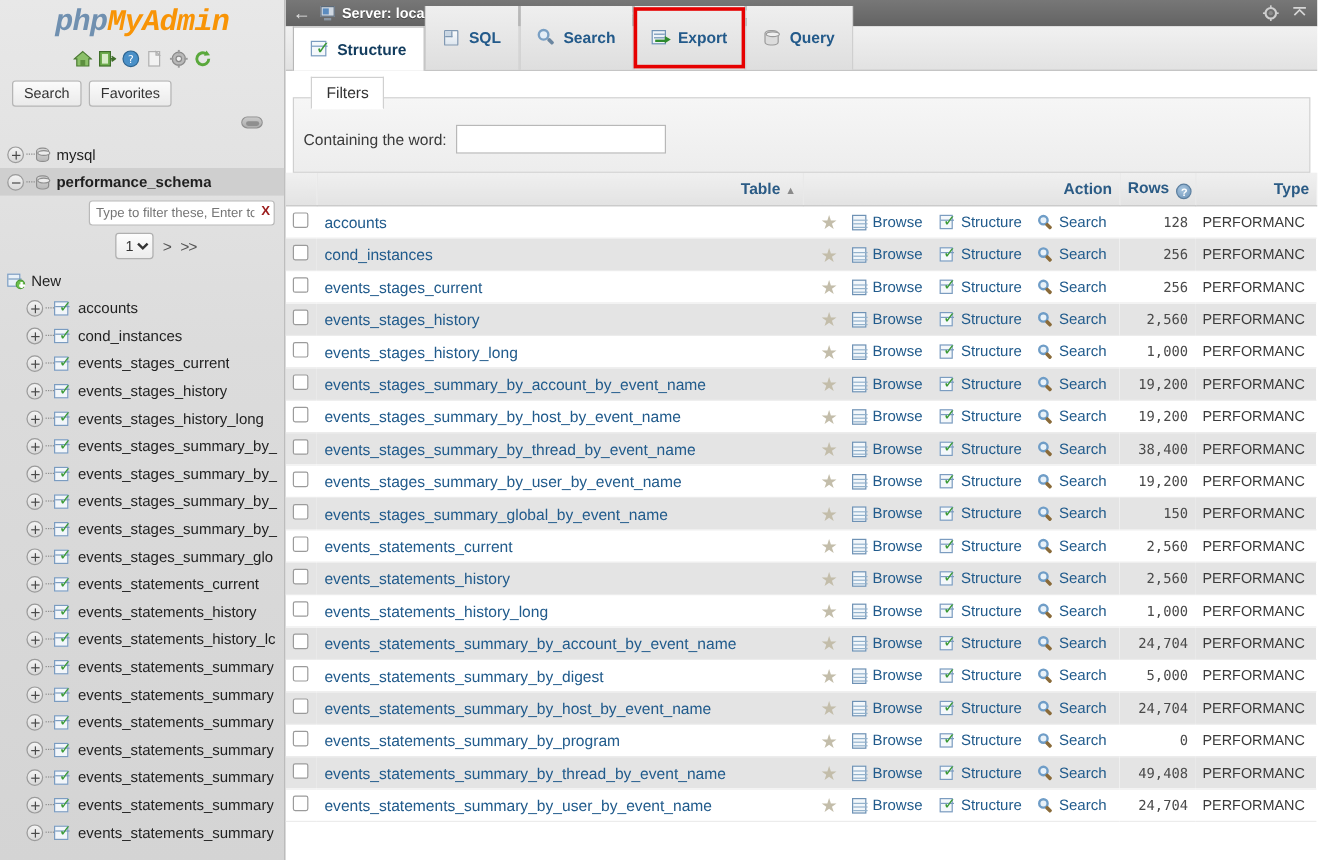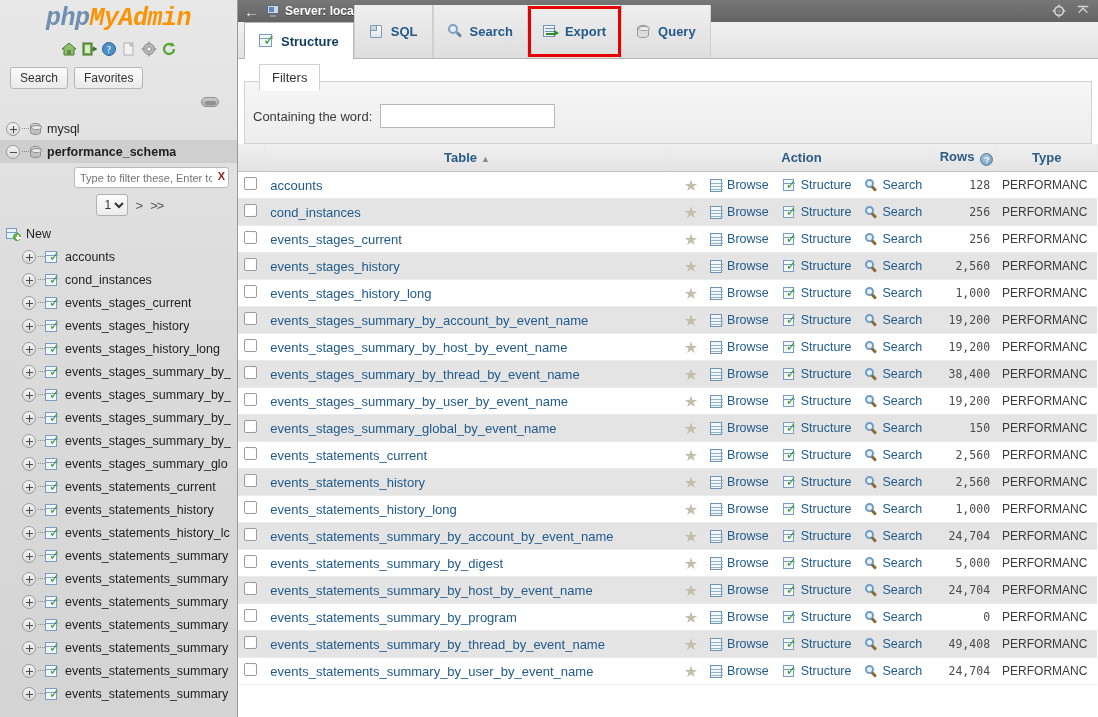--- a/index.html
+++ b/index.html
@@ -235,21 +235,21 @@
     font-family:"Liberation Sans", sans-serif; font-size: 12px; padding: 2px 4px;
   }
 
   
   table.tbl { border-collapse: collapse; width: 100%; font-size: 12.5px; table-layout: fixed;}
   table.tbl th {
     background: linear-gradient(to bottom,#f0f0f0,#e3e3e3);
     border-bottom: 1px solid #c2c2c2;
     border-right: 1px solid #e9e9e9;
     color: #2b5b85; font-weight: bold; font-size: 13px;
-    text-align: center; padding: 5px 6px; height: 25px;
+    text-align: right; padding: 5px 6px; height: 25px;
     white-space: nowrap;
   }
   table.tbl th.c-chk { width: 26px; }
   table.tbl th.c-name { width: 400px; }
   table.tbl th.c-action { width: 260px; }
   table.tbl th.c-rows { width: 62px; text-align:right; padding-right:4px;}
   table.tbl th.c-type { width: 100px; }
   table.tbl td {
     padding: 4px 6px; height: 27px; border-bottom: 1px solid #ececec;
     white-space: nowrap; overflow: hidden;

